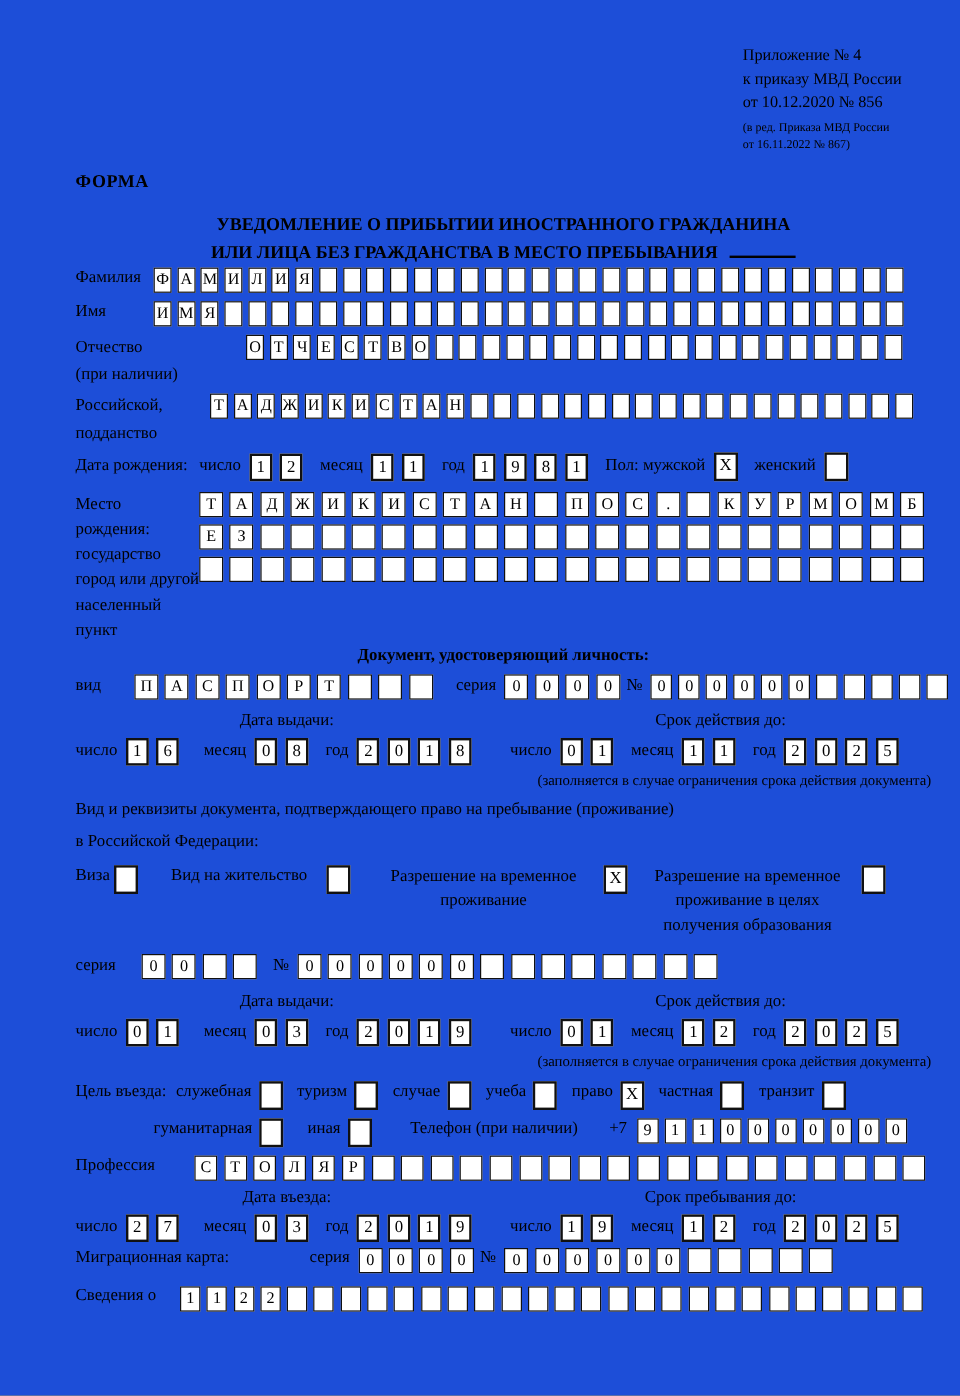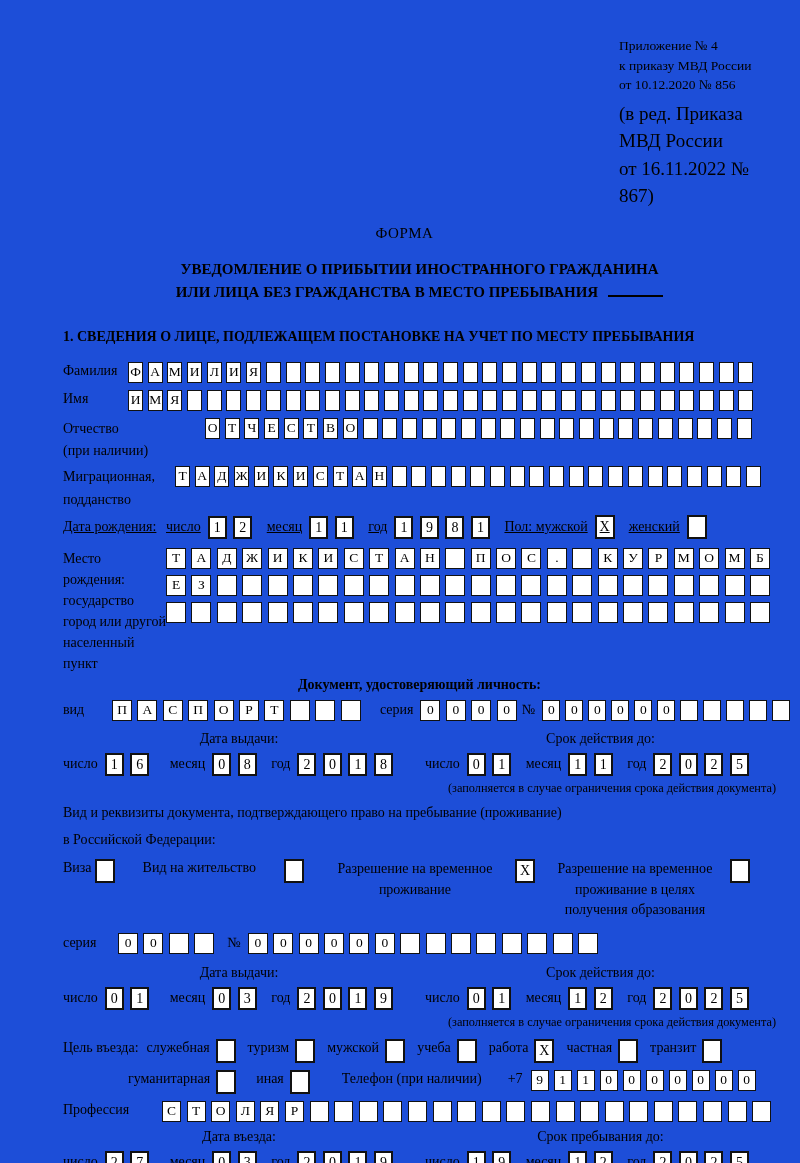--- a/index.html
+++ b/index.html
@@ -1,22 +1,22 @@
 <!DOCTYPE html>
 <html><head>
 <meta charset="utf-8">
 <style>
   html,body{margin:0;padding:0;background:#888;}
   .page{width:800px;height:1163px;box-sizing:border-box;background:#1d4ed8;color:#000;
         font-family:"Liberation Serif", serif;font-size:14px;line-height:1.35;
         padding:36px 24px 0 63px;overflow:hidden;margin:0 auto;}
   
   .hdr{margin-left:556px;font-size:13.5px;line-height:1.45;}
-  .hdr .amend{margin-top:5px;font-size:19px;}
-  .forma{text-align:center;padding-right:30px;font-weight:normal;font-size:15px;margin-top:13px;letter-spacing:.5px;}
+  .hdr .amend{margin-top:5px;font-size:10px;}
+  .forma{text-align:left;padding-right:30px;font-weight:bold;font-size:15px;margin-top:13px;letter-spacing:.5px;}
   .title{text-align:center;font-weight:bold;font-size:15px;margin-top:15px;line-height:1.55;}
   .uline{display:inline-block;width:55px;border-bottom:2px solid #000;margin-left:10px;}
   .sec{font-weight:bold;font-size:14px;margin-top:23px;margin-bottom:15px;white-space:nowrap;}
   
   .row{display:flex;align-items:flex-start;margin-bottom:7px;}
   .lbl{flex:none;}
   .w65{width:65px;}  .w142{width:142px;line-height:1.6;} .w112{width:112px;line-height:1.6;}
   .w103{width:103px;line-height:1.5;} .w99{width:99px;} .w167{width:167px;}
   
   .bxs{white-space:nowrap;}
@@ -25,21 +25,21 @@
   .p20 .box{width:15px;margin-right:4.7px;}
   .p25 .box{width:20px;margin-right:5.4px;}
   .p24 .box{width:19px;margin-right:5.6px;}
   .p23 .box{width:18px;margin-right:5px;}
   .p22 .box{width:17px;margin-right:5.3px;}
   .dg{white-space:nowrap;}
   .dg .box{width:19px;height:23px;border-width:2px;margin-right:6.5px;font-size:14px;line-height:19px;}
   .cbx{display:inline-block;box-sizing:border-box;width:20px;height:24px;border:2px solid #111;
        text-align:center;font-size:14px;line-height:20px;vertical-align:top;background:#fff;}
   .dlbl{margin-right:7px;white-space:nowrap;}
-  .gap8{margin-left:8px;} .gap14{margin-left:14px;} .gap20{margin-left:20px;} .gap28{margin-left:28px;gap:12px;}
+  .gap8{margin-left:8px;} .gap14{margin-left:14px;} .gap20{margin-left:20px;} .gap28{margin-left:28px;}
   
   .dates{display:flex;margin-bottom:8px;margin-top:4px;}
   .dcol.left{width:352px;flex:none;}
   .dcol.right{flex:1;padding-left:10px;}
   .dhead{text-align:center;margin-bottom:4px;}
   .dline{display:flex;align-items:center;}
   .dnote{font-size:12.3px;text-align:right;margin-top:4px;white-space:nowrap;}
   
   .para{margin-bottom:8px;}
   .opts{display:flex;align-items:flex-start;margin:9px 0 13px;}
@@ -68,21 +68,20 @@
     </div>
   </div>
 
   <div class="forma">ФОРМА</div>
 
   <div class="title">
     <div>УВЕДОМЛЕНИЕ О ПРИБЫТИИ ИНОСТРАННОГО ГРАЖДАНИНА</div>
     <div><span>ИЛИ ЛИЦА БЕЗ ГРАЖДАНСТВА В МЕСТО ПРЕБЫВАНИЯ</span><span class="uline"></span></div>
   </div>
 
-  <div class="sec">1. СВЕДЕНИЯ О ЛИЦЕ, ПОДЛЕЖАЩЕМ ПОСТАНОВКЕ НА УЧЕТ ПО МЕСТУ ПРЕБЫВАНИЯ</div>
 
   <div class="row">
     <span class="lbl w65">Фамилия</span>
     <span class="bxs p20"><span class="box">Ф</span><span class="box">А</span><span class="box">М</span><span class="box">И</span><span class="box">Л</span><span class="box">И</span><span class="box">Я</span><span class="box"></span><span class="box"></span><span class="box"></span><span class="box"></span><span class="box"></span><span class="box"></span><span class="box"></span><span class="box"></span><span class="box"></span><span class="box"></span><span class="box"></span><span class="box"></span><span class="box"></span><span class="box"></span><span class="box"></span><span class="box"></span><span class="box"></span><span class="box"></span><span class="box"></span><span class="box"></span><span class="box"></span><span class="box"></span><span class="box"></span><span class="box"></span><span class="box"></span></span>
   </div>
 
   <div class="row">
     <span class="lbl w65">Имя</span>
     <span class="bxs p20"><span class="box">И</span><span class="box">М</span><span class="box">Я</span><span class="box"></span><span class="box"></span><span class="box"></span><span class="box"></span><span class="box"></span><span class="box"></span><span class="box"></span><span class="box"></span><span class="box"></span><span class="box"></span><span class="box"></span><span class="box"></span><span class="box"></span><span class="box"></span><span class="box"></span><span class="box"></span><span class="box"></span><span class="box"></span><span class="box"></span><span class="box"></span><span class="box"></span><span class="box"></span><span class="box"></span><span class="box"></span><span class="box"></span><span class="box"></span><span class="box"></span><span class="box"></span><span class="box"></span></span>
   </div>
@@ -90,27 +89,27 @@
   <div class="row" style="margin-bottom:4px;">
     <span class="lbl w142">
       <span>Отчество</span><br>
       <span>(при наличии)</span>
     </span>
     <span class="bxs p20"><span class="box">О</span><span class="box">Т</span><span class="box">Ч</span><span class="box">Е</span><span class="box">С</span><span class="box">Т</span><span class="box">В</span><span class="box">О</span><span class="box"></span><span class="box"></span><span class="box"></span><span class="box"></span><span class="box"></span><span class="box"></span><span class="box"></span><span class="box"></span><span class="box"></span><span class="box"></span><span class="box"></span><span class="box"></span><span class="box"></span><span class="box"></span><span class="box"></span><span class="box"></span><span class="box"></span><span class="box"></span><span class="box"></span><span class="box"></span></span>
   </div>
 
   <div class="row" style="margin-bottom:4px;">
     <span class="lbl w112">
-      <span>Миграционная,</span><br>
+      <span>Российской,</span><br>
       <span>подданство</span>
     </span>
     <span class="bxs p20"><span class="box">Т</span><span class="box">А</span><span class="box">Д</span><span class="box">Ж</span><span class="box">И</span><span class="box">К</span><span class="box">И</span><span class="box">С</span><span class="box">Т</span><span class="box">А</span><span class="box">Н</span><span class="box"></span><span class="box"></span><span class="box"></span><span class="box"></span><span class="box"></span><span class="box"></span><span class="box"></span><span class="box"></span><span class="box"></span><span class="box"></span><span class="box"></span><span class="box"></span><span class="box"></span><span class="box"></span><span class="box"></span><span class="box"></span><span class="box"></span><span class="box"></span><span class="box"></span></span>
   </div>
 
-  <div class="row" style="align-items:center;margin-bottom:9px;text-decoration:underline;">
+  <div class="row" style="align-items:center;margin-bottom:9px;">
     <span class="lbl" style="width:103px;">Дата рождения:</span>
     <span class="dlbl">число</span>
     <span class="dg"><span class="box">1</span><span class="box">2</span></span>
     <span class="dlbl gap8">месяц</span>
     <span class="dg"><span class="box">1</span><span class="box">1</span></span>
     <span class="dlbl gap8">год</span>
     <span class="dg"><span class="box">1</span><span class="box">9</span><span class="box">8</span><span class="box">1</span></span>
     <span class="dlbl gap8">Пол: мужской</span>
     <span class="cbx">X</span>
     <span class="dlbl gap14">женский</span>
@@ -222,25 +221,25 @@
       <div class="dnote">(заполняется в случае ограничения срока действия документа)</div>
     </div>
   </div>
 
   <div class="row purpose">
     <span style="margin-right:8px;">Цель въезда:</span>
     <span class="olbl">служебная</span>
     <span class="cbx"></span>
     <span class="olbl">туризм</span>
     <span class="cbx"></span>
-    <span class="olbl">мужской</span>
+    <span class="olbl">случае</span>
     <span class="cbx"></span>
     <span class="olbl">учеба</span>
     <span class="cbx"></span>
-    <span class="olbl">работа</span>
+    <span class="olbl">право</span>
     <span class="cbx">X</span>
     <span class="olbl">частная</span>
     <span class="cbx"></span>
     <span class="olbl">транзит</span>
     <span class="cbx"></span>
   </div>
 
   <div class="row purpose" style="padding-left:65px;">
     <span class="olbl">гуманитарная</span>
     <span class="cbx"></span>

